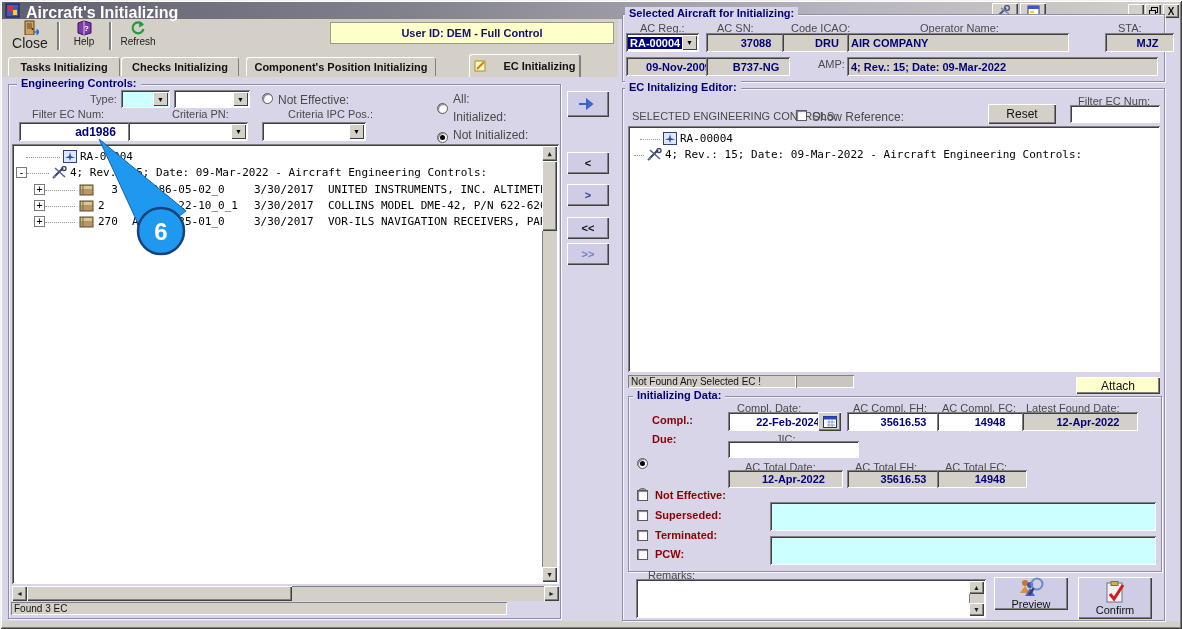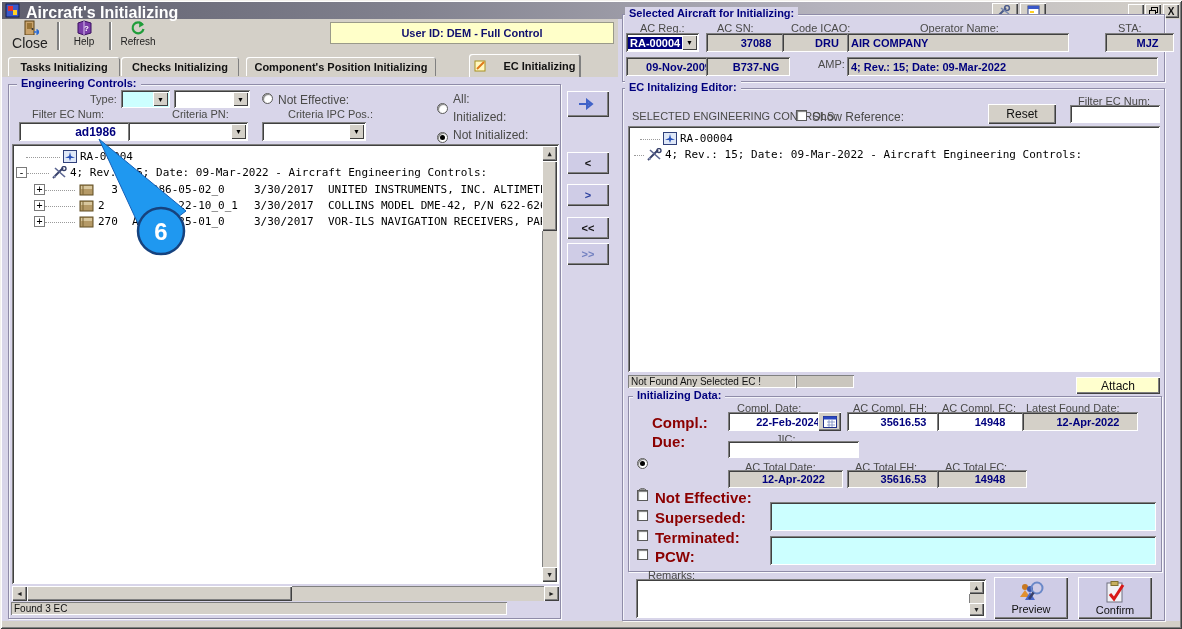--- a/index.html
+++ b/index.html
@@ -1,21 +1,21 @@
 <!DOCTYPE html>
 <html><head>
 <meta charset="utf-8">
 <style>
   html,body{margin:0;padding:0;background:#9aa0a8;font-family:"Liberation Sans",sans-serif;}
   #win{position:relative;width:1182px;height:629px;background:#d4d0c8;overflow:hidden;
        box-shadow:inset 1px 1px 0 #f4f2ee, inset -1px -1px 0 #404040, inset 2px 2px 0 #fff, inset -2px -2px 0 #808080;}
   .abs{position:absolute;}
   .lbl{font-size:11px;color:#4a4a48;white-space:nowrap;}
   .navy{color:#00007e;font-weight:bold;}
-  .maroon{color:#8b0000;font-weight:bold;font-size:15px;white-space:nowrap;}
+  .maroon{color:#8b0000;font-weight:bold;font-size:11px;white-space:nowrap;}
   .btn{background:#d4d0c8;box-shadow:inset 1px 1px 0 #fff, inset -1px -1px 0 #404040, inset -2px -2px 0 #808080;
        display:flex;align-items:center;justify-content:center;font-size:11px;color:#111;cursor:default;}
   .lavbtn{background:#cfcce6;}
   .fld{background:#fff;box-shadow:inset 1px 1px 0 #808080, inset -1px -1px 0 #fff, inset 2px 2px 0 #404040;
        font-size:11px;display:flex;align-items:center;}
   .fldc{justify-content:center;padding-left:16px;}
   .grayfld{background:#d4d0c8;}
   .grp{border:1px solid #8f8ca8;box-shadow:1px 1px 0 rgba(255,255,255,.85), inset 1px 1px 0 rgba(255,255,255,.7);}
   .grp-title{position:absolute;top:-8px;left:8px;background:#d8d5e9;padding:0 4px;font-size:11px;font-weight:bold;color:#00007e;white-space:nowrap;}
   .combo-arrow{position:absolute;top:2px;right:2px;bottom:2px;width:15px;background:#d4d0c8;
@@ -407,21 +407,21 @@
   <div class="fld abs" style="left:770px;top:536px;width:386px;height:29px;background:#ccffff;"></div>
 
   <span class="lbl abs" style="left:648px;top:569px;">Remarks:</span>
   <div class="fld abs" style="left:636px;top:579px;width:350px;height:39px;">
     <div class="scroll abs" style="right:2px;top:2px;width:15px;height:35px;">
       <div class="sbtn abs" style="left:0;top:0;width:15px;height:13px;">▲</div>
       <div class="sbtn abs" style="left:0;bottom:0;width:15px;height:13px;">▼</div>
     </div>
   </div>
 
-  <div class="btn lavbtn abs" style="left:994px;top:577px;width:74px;height:42px;flex-direction:column;">
+  <div class="btn lavbtn abs" style="left:994px;top:577px;width:74px;height:33px;flex-direction:column;">
     <svg width="30" height="22">
       <circle cx="9" cy="6" r="3" fill="#c87820"></circle>
         <path d="M4 16 L9 9 L14 16 Z" fill="#e09030"></path>
       <circle cx="14" cy="8" r="3" fill="#3a58b0"></circle>
         <path d="M9 19 L14 11 L19 19 Z" fill="#4a68c8"></path>
       <circle cx="21" cy="7" r="5.5" fill="none" stroke="#6a88c8" stroke-width="2"></circle>
         <path d="M17.5 11.5 L13 18" stroke="#37406a" stroke-width="2.5"></path>
     </svg>
     <span style="font-size:11px;">Preview</span>
   </div>

